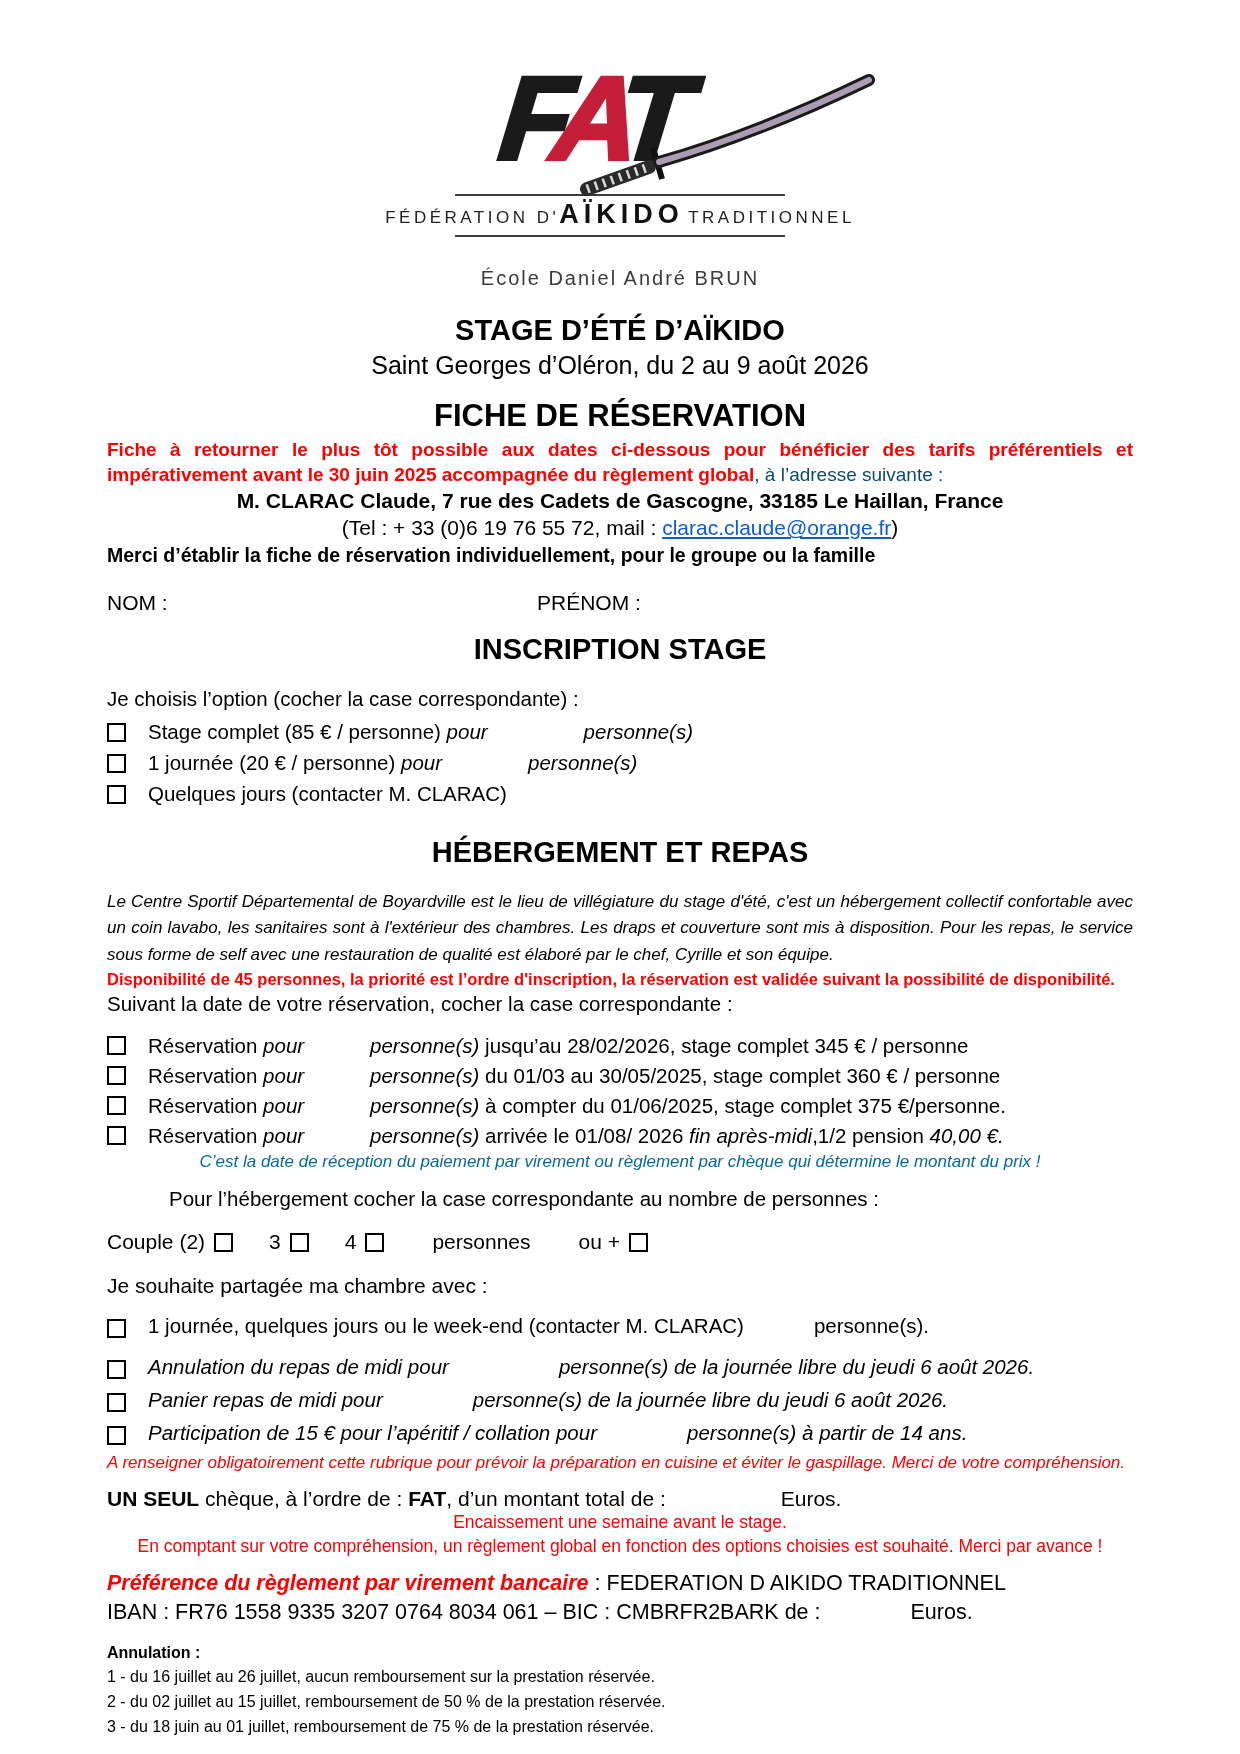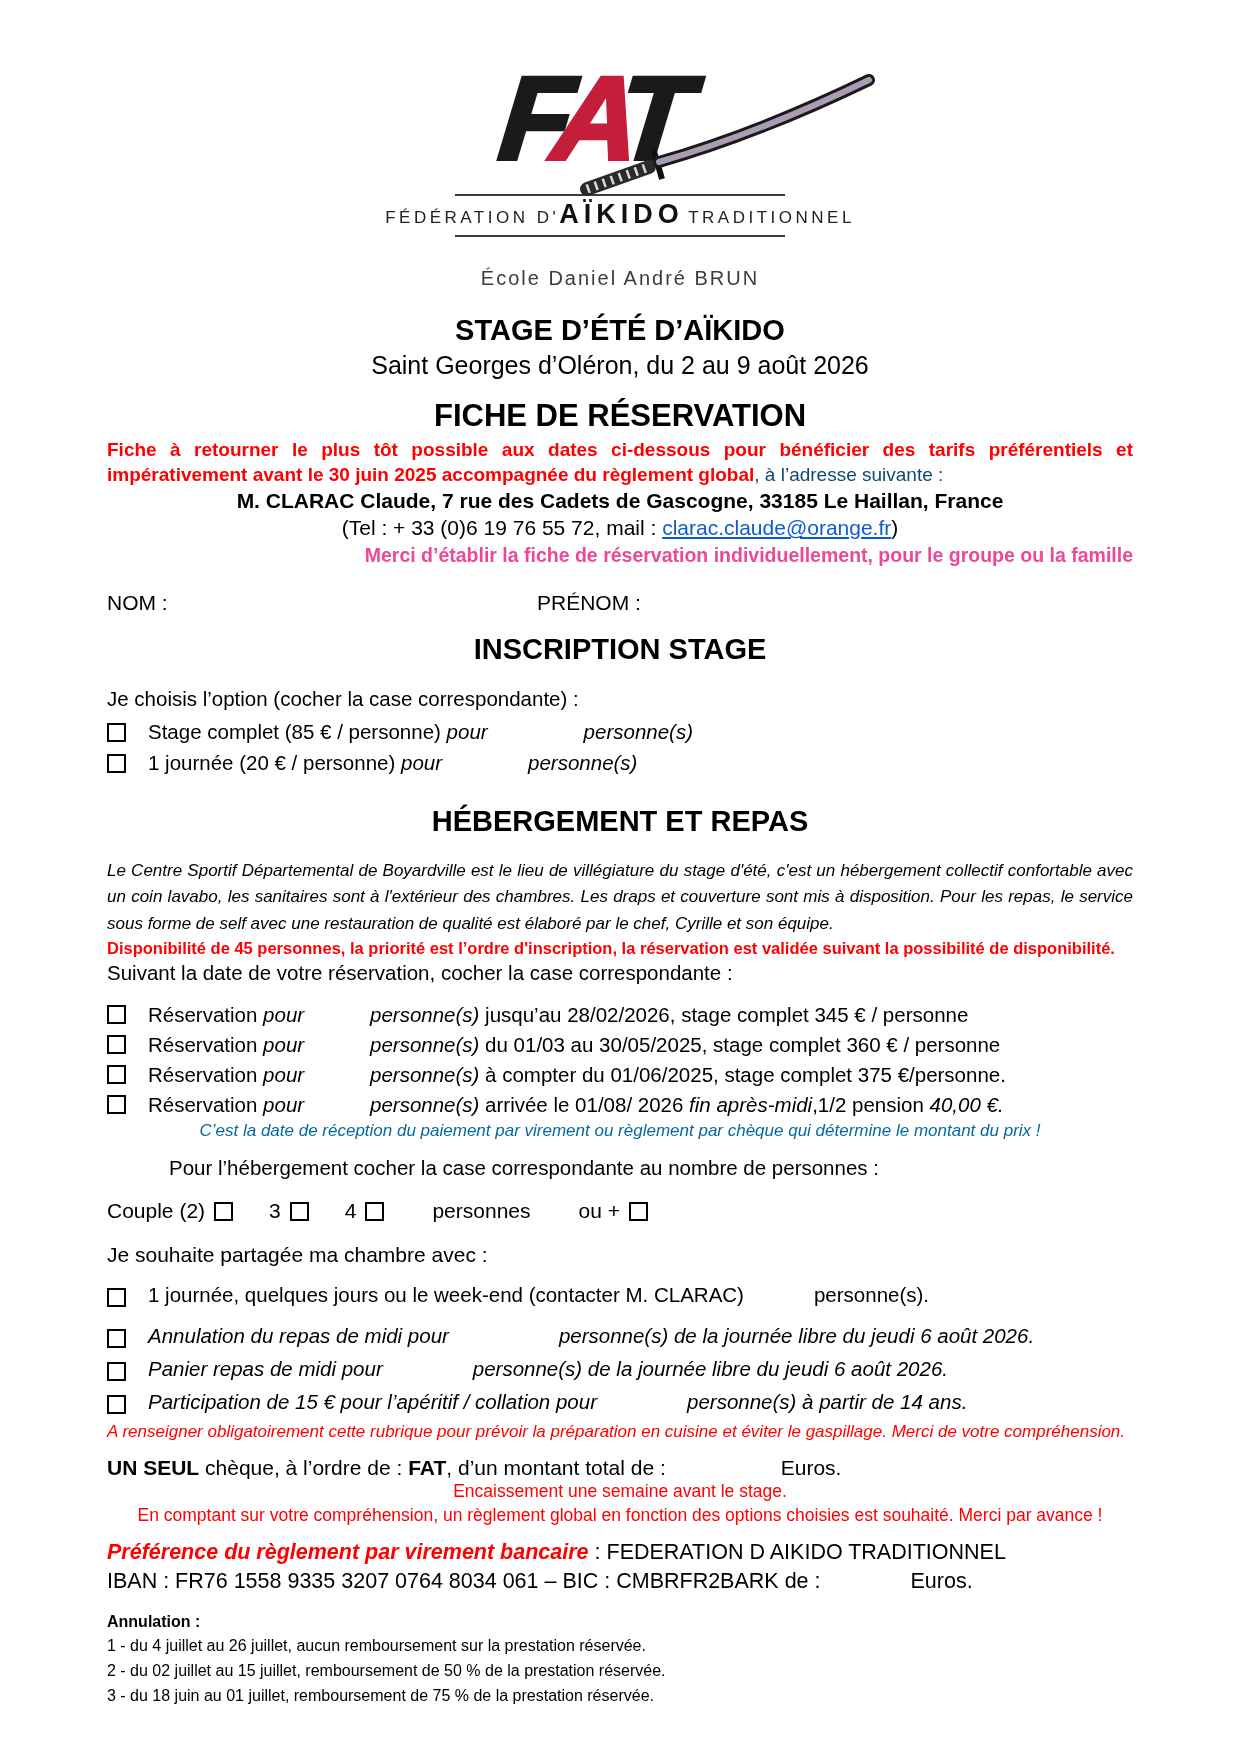--- a/index.html
+++ b/index.html
@@ -33,21 +33,21 @@
   .stage-title { text-align:center; font-size:29px; font-weight:bold; margin-bottom:4px; }
   .stage-sub   { text-align:center; font-size:25px; margin-bottom:18px; }
   .form-title  { text-align:center; font-size:31px; font-weight:bold; margin-bottom:4px; }
 
   .notice { font-size:19px; font-weight:bold; line-height:1.3; text-align:justify; }
   .red    { color:#ff0000; }
   .notice .black-part { font-weight:normal; color:#0c4a6e; }
   .address-line { text-align:center; font-size:21px; font-weight:bold; margin-top:2px; }
   .tel-line { text-align:center; font-size:21px; margin-top:3px; }
   .email-link { color:#0b5bd3; text-decoration:underline; }
-  .blue-note { text-align:right; font-size:19.5px; font-weight:bold; color:#ec4899; margin-top:4px; }
+  .blue-note { text-align:left; font-size:19.5px; font-weight:bold; color:#000000; margin-top:4px; }
 
   .identity { display:flex; font-size:21px; margin:24px 0 10px 0; }
   .identity .nom { width:430px; }
 
   h2.section-title { text-align:center; font-size:29px; font-weight:bold; margin:18px 0 20px 0; }
 
   
   .line { font-size:20.5px; line-height:1.3; }
   .cbx {
     display:inline-block; width:19px; height:19px;
@@ -136,20 +136,24 @@
   <div class="line">Je choisis l’option (cocher la case correspondante) :</div>
 
   <div class="opt-row">
     <span class="cbx"></span>
     <span><span>Stage complet (85 € / personne)</span> <i>pour</i><span class="gap-a"></span><i>personne(s)</i></span>
   </div>
   <div class="opt-row">
     <span class="cbx"></span>
     <span><span>1 journée (20 € / personne)</span> <i>pour</i><span class="gap-b"></span><i>personne(s)</i></span>
   </div>
+  <div class="opt-row">
+    <span class="cbx"></span>
+    <span>Quelques jours (contacter M. CLARAC)</span>
+  </div>
 
   <h2 class="section-title" style="margin-top:30px;">HÉBERGEMENT ET REPAS</h2>
   <p class="desc">Le Centre Sportif Départemental de Boyardville est le lieu de villégiature du stage d'été, c'est un hébergement collectif confortable avec un coin lavabo, les sanitaires sont à l'extérieur des chambres. Les draps et couverture sont mis à disposition. Pour les repas, le service sous forme de self avec une restauration de qualité est élaboré par le chef, Cyrille et son équipe.</p>
   <div class="avail">Disponibilité de 45 personnes, la priorité est l’ordre d'inscription, la réservation est validée suivant la possibilité de disponibilité.</div>
   <div class="line">Suivant la date de votre réservation, cocher la case correspondante :</div>
 
   <div style="height:10px;"></div>
 
   <div class="res-row">
     <span class="cbx"></span>
@@ -213,19 +217,19 @@
   <div class="pay-red">En comptant sur votre compréhension, un règlement global en fonction des options choisies est souhaité. Merci par avance !</div>
 
   <div class="pref-line">
     <span class="pref-red">Préférence du règlement par virement bancaire</span>
     <span>: FEDERATION D AIKIDO TRADITIONNEL</span><br>
     <span class="iban-line"><span>IBAN : FR76 1558 9335 3207 0764 8034 061 – BIC : CMBRFR2BARK de :</span><span class="gap-e"></span><span>Euros.</span></span>
   </div>
 
   <div class="annul">
     <div class="t">Annulation :</div>
-    <div>1 - du 4 juillet au 26 juillet, aucun remboursement sur la prestation réservée.</div>
+    <div>1 - du 16 juillet au 26 juillet, aucun remboursement sur la prestation réservée.</div>
     <div>2 - du 02 juillet au 15 juillet, remboursement de 50 % de la prestation réservée.</div>
     <div>3 - du 18 juin au 01 juillet, remboursement de 75 % de la prestation réservée.</div>
 
   </div>
 
 </div>
 
 </body></html>

